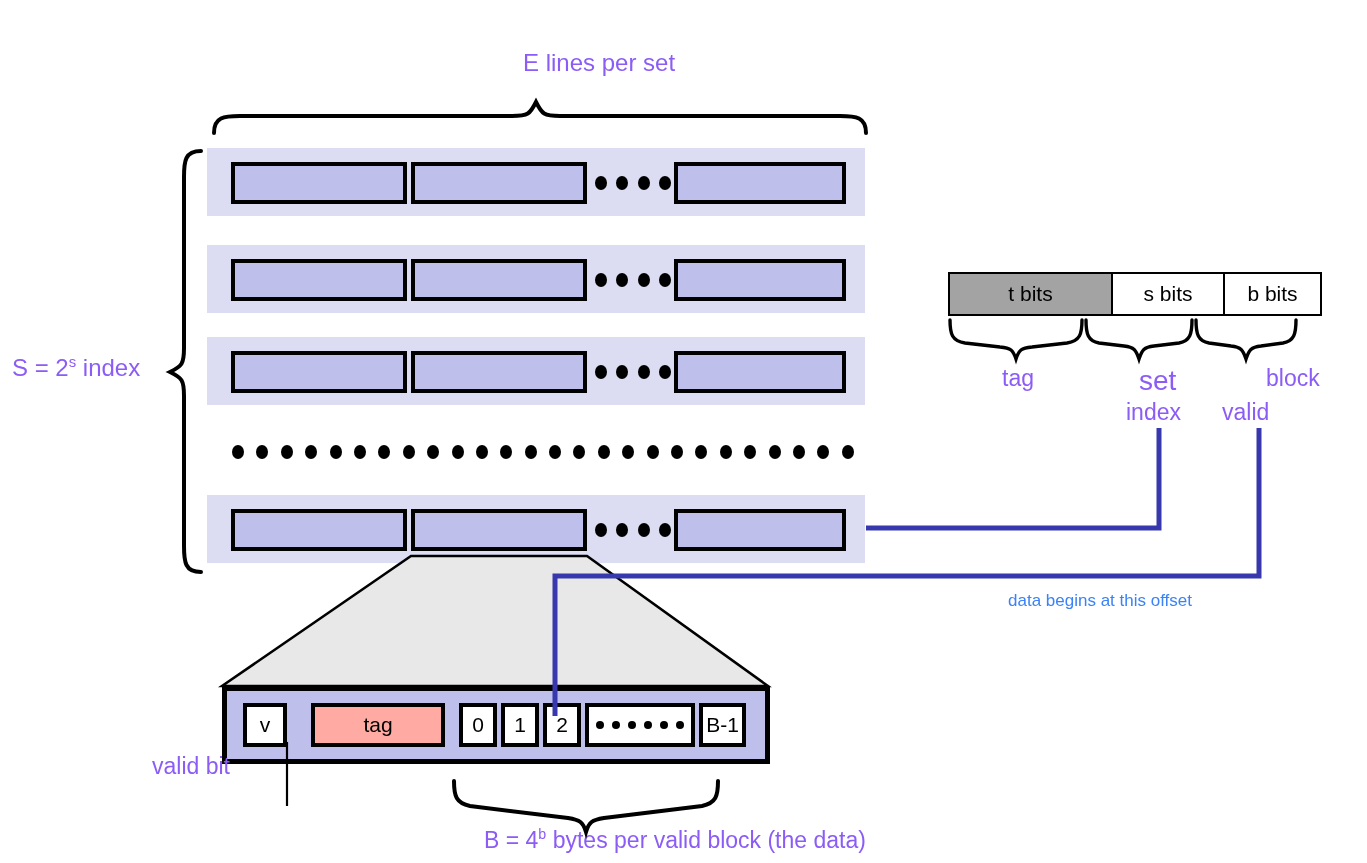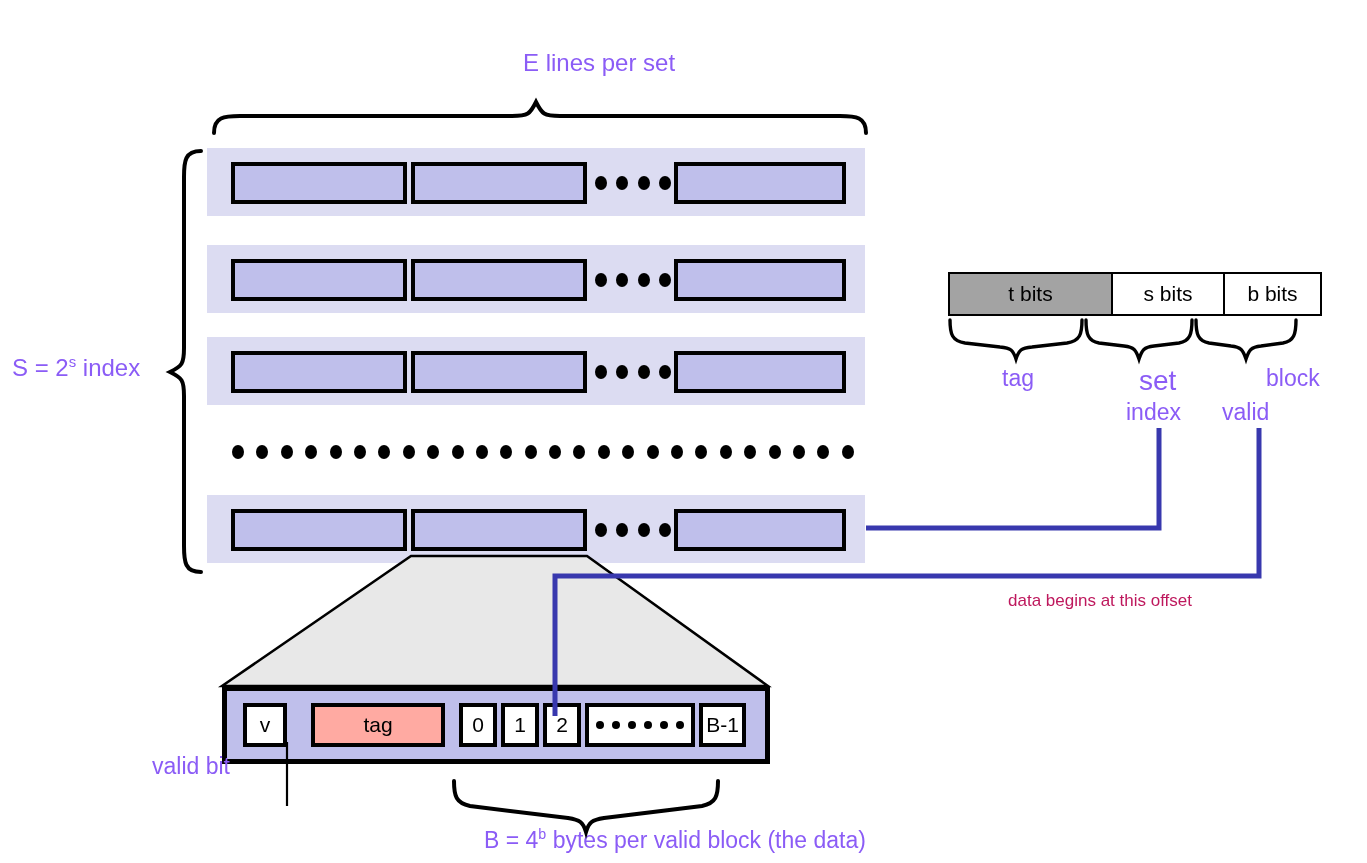--- a/index.html
+++ b/index.html
@@ -165,21 +165,21 @@
     left: 0; top: 0;
     width: 1367px;
     height: 863px;
     pointer-events: none;
   }
 
   #offset-note {
     left: 1008px;
     top: 592px;
     font-size: 17px;
-    color: #be185d;
+    color: #3b82f6;
   }
 </style>
 </head>
 <body>
 
 <div id="stage">
 
   <div class="lbl" id="e-lines-label" style="left:523px; top:50px; font-size:24px;">E lines per set</div>
 
   <div class="lbl" id="s-sets-label" style="left:12px; top:355px; font-size:24px;">

